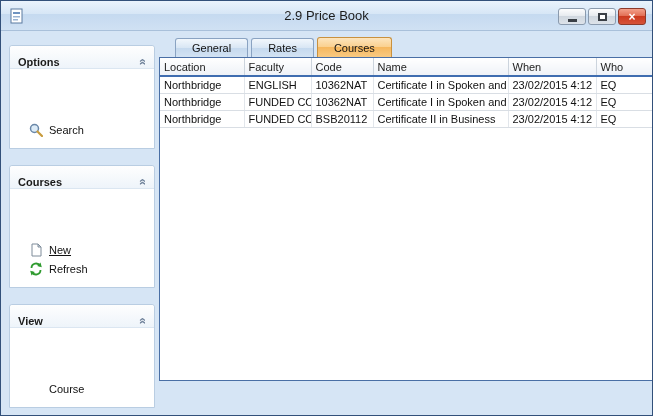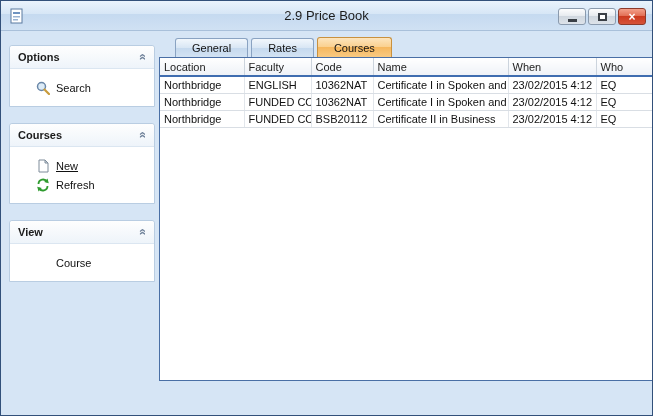--- a/index.html
+++ b/index.html
@@ -38,30 +38,30 @@
     border-color:#8d3a2a; color:#fff; font-size:12px; font-weight:bold;
   }
 
   
   .sidebar { position:absolute; left:8px; top:44px; width:146px; }
   .group {
     background:#fff; border:1px solid #b9cde2; border-radius:3px 3px 0 0;
     margin-bottom:16px;
   }
   .group-header {
-    height:23px; padding:0 8px; display:flex; align-items:center; justify-content:space-between;
+    height:23px; padding:0 8px; display:flex; align-items:flex-end; justify-content:space-between;
     background:linear-gradient(#fefefe,#eef4fa);
     border-bottom:1px solid #dbe6f1; border-radius:3px 3px 0 0;
     font-size:11px; font-weight:bold; color:#1a1a1a;
   }
   .chevron {
     color:#72849c; font-size:12px; display:inline-block;
     transform:rotate(-90deg); line-height:1;
   }
-  .group-body { padding:9px 12px; }
+  .group-body { padding:9px 5px;margin-top:42px; }
   .side-item {
     display:flex; align-items:center; gap:6px; padding:2px 6px 2px 14px;
     font-size:11px; color:#111; cursor:default; min-height:19px;
   }
   .side-item.no-icon { padding-left:34px;text-align:right; }
   .side-item .icon { width:14px; height:14px; flex:0 0 14px; }
   .underlined { text-decoration:underline; }
 
   
   .main { position:absolute; left:158px; top:36px; width:546px; height:344px; }

